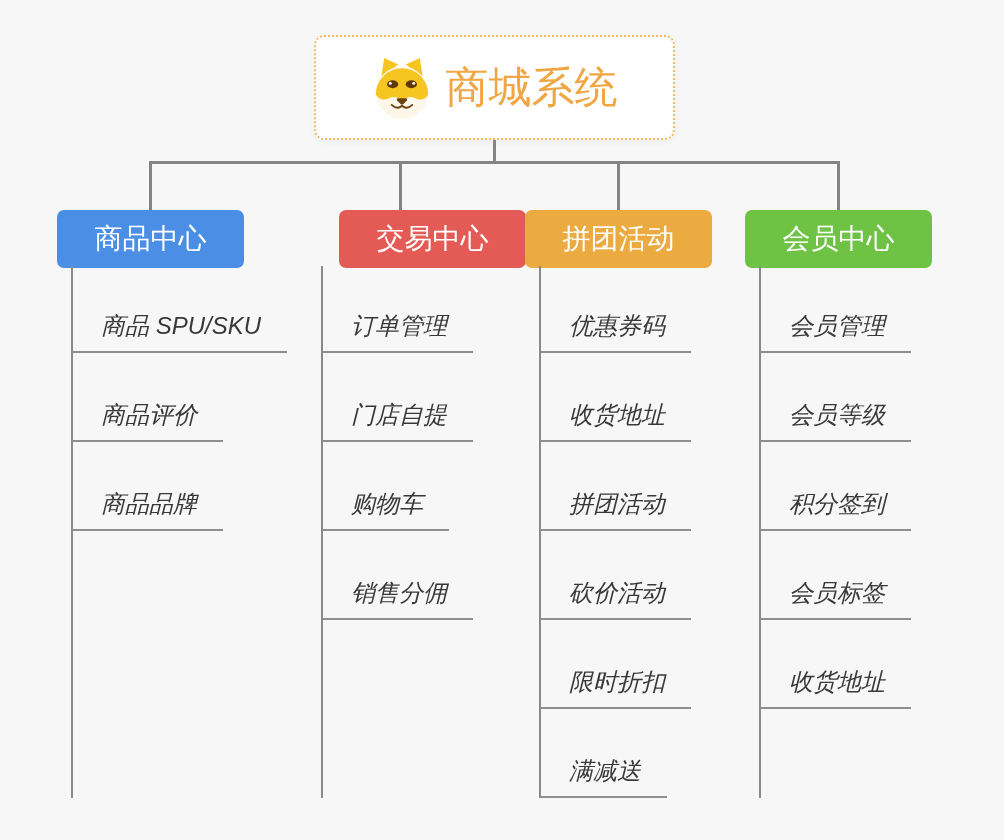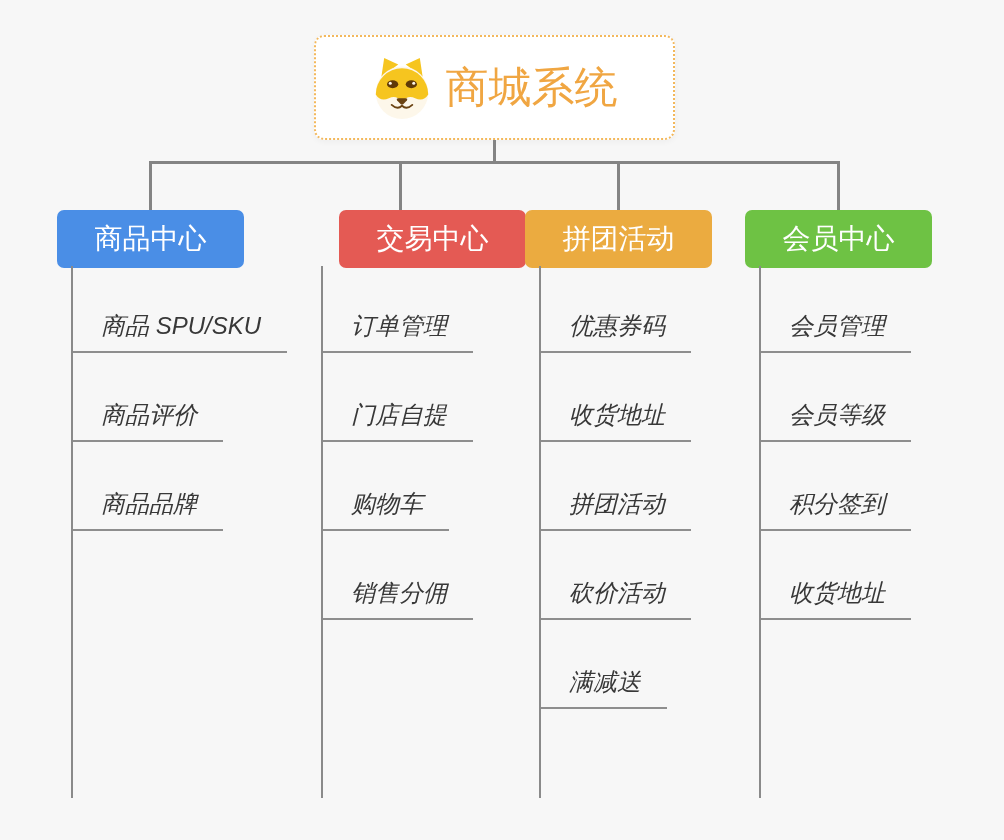--- a/index.html
+++ b/index.html
@@ -129,37 +129,43 @@
       <div class="child">
           <span class="child-label">收货地址</span>
         </div>
       <div class="child">
           <span class="child-label">拼团活动</span>
         </div>
       <div class="child">
           <span class="child-label">砍价活动</span>
         </div>
       <div class="child">
+          <span class="child-label">限时折扣</span>
+        </div>
+      <div class="child">
           <span class="child-label">满减送</span>
         </div>
     </div>
   </div>
 
   <div class="col col4">
     <div class="branch-box" style="background-color: rgb(110, 194, 68); border-radius: 7px;">会员中心</div>
     <div class="children">
       <div class="trunk"></div>
       <div class="child first">
           <span class="child-label">会员管理</span>
         </div>
       <div class="child">
           <span class="child-label">会员等级</span>
         </div>
       <div class="child">
           <span class="child-label">积分签到</span>
         </div>
       <div class="child">
+          <span class="child-label">会员标签</span>
+        </div>
+      <div class="child">
           <span class="child-label">收货地址</span>
         </div>
     </div>
   </div>
 
 </div>
 
 </body></html>

